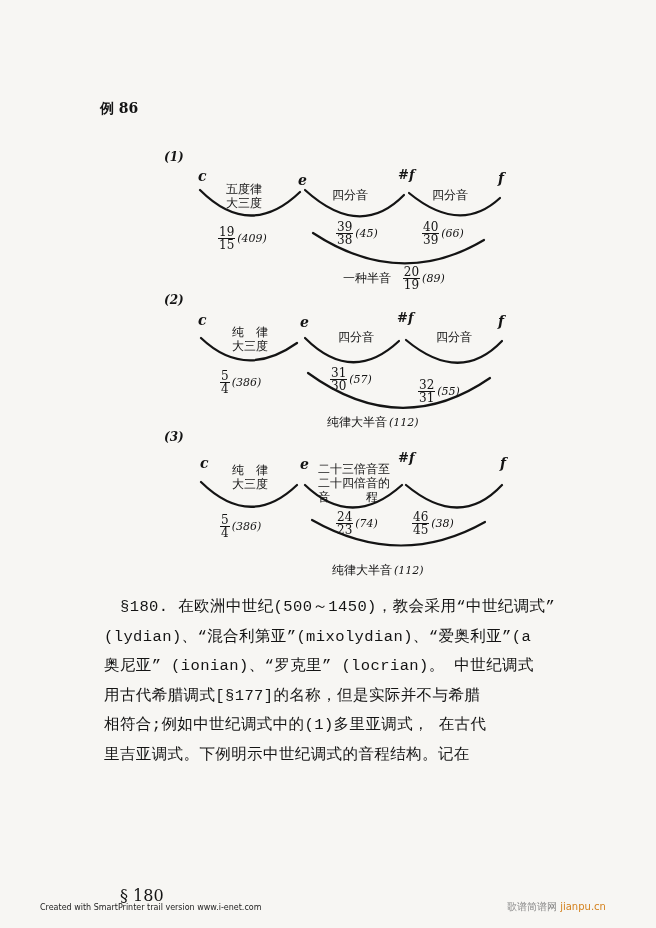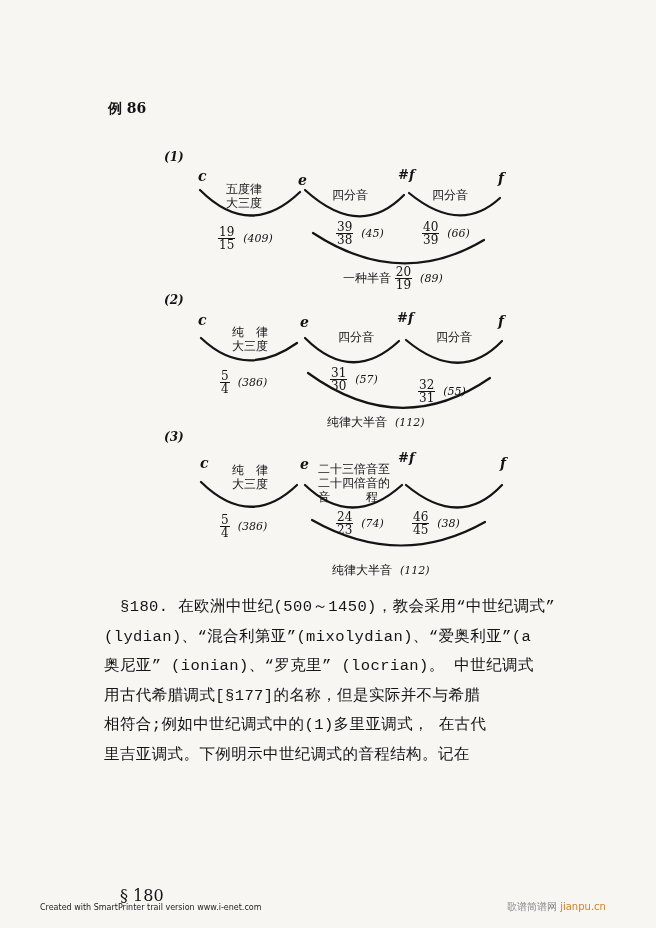--- a/index.html
+++ b/index.html
@@ -8,33 +8,33 @@
     background:#f7f6f3;
     font-family:"DejaVu Serif", serif; color:#141414;
   }
   .abs { position:absolute; white-space:nowrap; }
   .ex-label { font-weight:bold; font-size:14px; }
   .sec { font-weight:bold; font-style:italic; font-size:12px; }
   .note { font-style:italic; font-weight:bold; font-size:14px; }
   .cn { font-size:12px; line-height:14px; text-align:center; }
   .frac { display:inline-flex; flex-direction:column; align-items:center; font-size:12px; line-height:12px; vertical-align:middle; }
   .frac .num { border-bottom:1px solid #141414; padding:0 1px; }
-  .cents { font-style:italic; font-size:11px; margin-left:8px; vertical-align:middle; }
+  .cents { font-style:italic; font-size:11px; margin-left:2px; vertical-align:middle; }
   svg.arcs { position:absolute; left:0; top:0; }
   svg.arcs path { fill:none; stroke:#141414; stroke-width:2.2; stroke-linecap:round; }
   .para { position:absolute; left:104px; width:486px; font-size:15.5px; line-height:29.5px; font-family:Liberation Mono, monospace; overflow:hidden; }
   .para .line { white-space:nowrap; display:block; letter-spacing:0.4px; }
   .footer-left { position:absolute; left:40px; top:903px; font-family:"DejaVu Sans", sans-serif; font-size:8px; color:#222; }
   .footer-right { position:absolute; left:507px; top:900px; font-family:"DejaVu Sans", sans-serif; font-size:10px; color:#888; }
   .footer-right .dom { color:#d4821e; }
 </style>
 </head>
 <body>
 
-<div class="abs ex-label" style="left:108px;top:100px;">例 86</div>
+<div class="abs ex-label" style="left:100px;top:100px;">例 86</div>
 
 <svg class="arcs" width="656" height="600">
 
   <path d="M200,190 Q250,240 300,192"></path>
   <path d="M305,190 Q360,240 404,195"></path>
   <path d="M409,193 Q460,235 500,198"></path>
   <path d="M313,233 Q400,290 484,240"></path>
 
   <path d="M201,338 Q245,380 297,343"></path>
   <path d="M305,338 Q352,385 399,341"></path>
@@ -74,21 +74,21 @@
       </span><span class="cents">(45)</span>
   </div>
   <div class="abs" style="left:422px;top:221px;">
     <span class="frac">
         <span class="num">40</span>
         <span>39</span>
       </span><span class="cents">(66)</span>
   </div>
   <div class="abs" style="left:343px;top:266px;font-size:12px;">
     <span style="vertical-align:middle;">一种半音</span>
-    <span class="frac" style="margin-left:0;">
+    <span class="frac" style="margin-left:8px;">
         <span class="num">20</span>
         <span>19</span>
       </span><span class="cents">(89)</span>
   </div>
 </div>
 
 <div>
   <div class="abs sec" style="left:164px;top:293px;">(2)</div>
   <div class="abs note" style="left:198px;top:312px;">c</div>
   <div class="abs note" style="left:300px;top:314px;">e</div>

